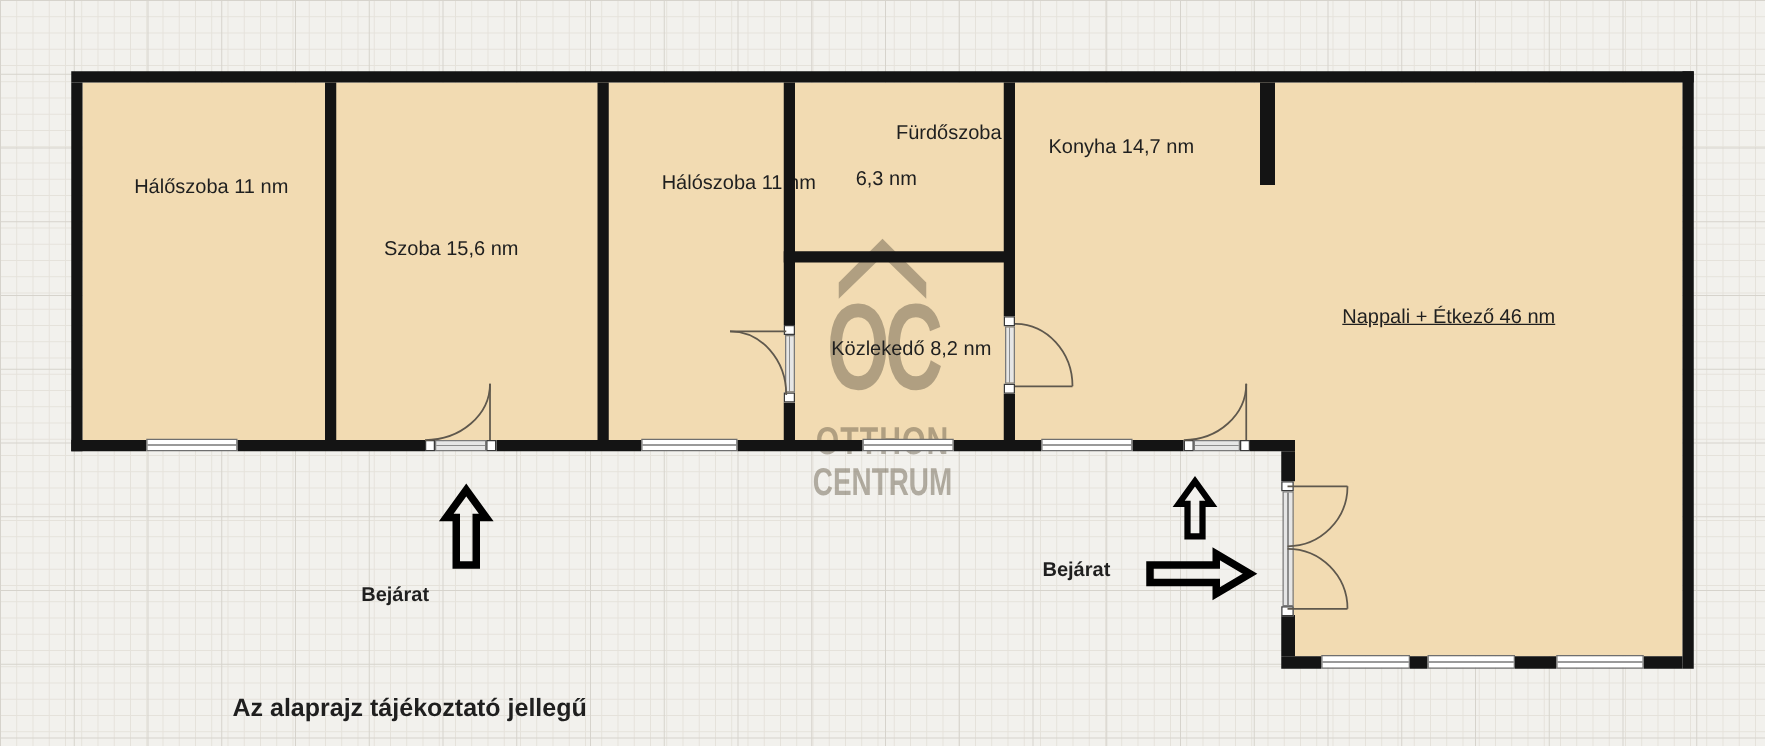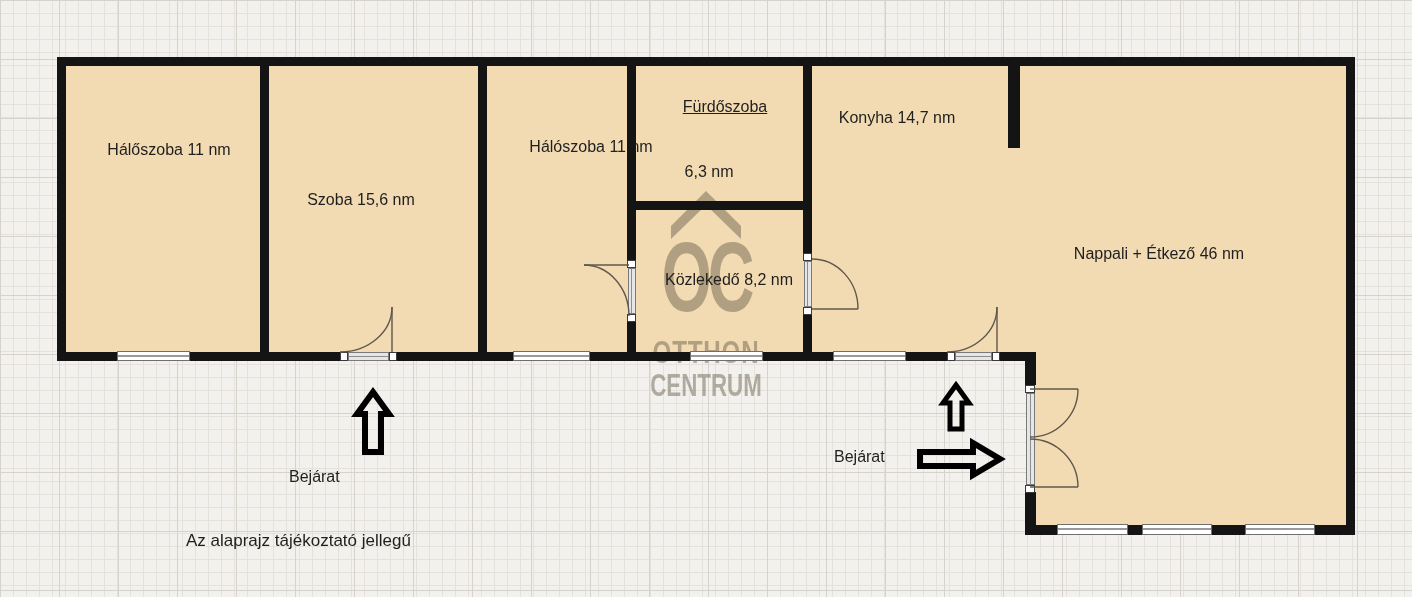--- a/index.html
+++ b/index.html
@@ -17,21 +17,21 @@
   .fill{position:absolute;background:var(--room-fill,#f2dbb2);z-index:1;}
   .wall{position:absolute;background:var(--wall,#141414);z-index:4;}
   .win{position:absolute;z-index:5;border:1px solid #6f6f6f;box-sizing:border-box;
        background:linear-gradient(to bottom,#fff 38%,#9a9a9a 38%,#9a9a9a 58%,#fff 58%);}
   .sill{position:absolute;z-index:5;border:1px solid #7a7a7a;box-sizing:border-box;
        background:linear-gradient(to bottom,#e6e6e6 40%,#8d8d8d 40%,#8d8d8d 56%,#e6e6e6 56%);}
   .sill.v{background:linear-gradient(to right,#e6e6e6 40%,#8d8d8d 40%,#8d8d8d 56%,#e6e6e6 56%);}
   .jamb{position:absolute;z-index:6;background:#fff;border:1px solid #3a3a3a;box-sizing:border-box;}
   .lbl{position:absolute;z-index:3;color:#1f1f1f;font-size:16px;white-space:nowrap;
        transform:translate(-50%,-50%);}
-  .note{position:absolute;z-index:7;color:#1f1f1f;font-size:16px;white-space:nowrap;}
+  .note{position:absolute;z-index:7;color:#1f1f1f;font-size:16px;white-space:nowrap;font-weight:bold;}
   .wm{position:absolute;z-index:2;color:var(--watermark-color,rgba(104,95,76,0.48));
       font-weight:bold;white-space:nowrap;}
   .wm-oc{font-size:98px;letter-spacing:-6px;transform:translateX(-50%) scaleX(0.66);transform-origin:center top;}
   .wm-t1{font-size:31px;letter-spacing:1px;transform:translateX(-50%) scaleX(0.78);transform-origin:center top;}
   .wm-t2{font-size:31px;letter-spacing:0px;transform:translateX(-50%) scaleX(0.72);transform-origin:center top;}
   svg.overlay{position:absolute;left:0;top:0;z-index:6;pointer-events:none;}
   svg.wmroof{position:absolute;left:0;top:0;z-index:2;pointer-events:none;}
 </style>
 </head>
 <body>
@@ -44,25 +44,25 @@
   <svg class="wmroof" width="1412" height="597">
     <polygon points="706,191 741,226 741,239 706,205 671,239 671,226" fill="rgba(104,95,76,0.48)"></polygon>
   </svg>
   <div class="wm wm-oc" style="left:706px;top:221px;">OC</div>
   <div class="wm wm-t1" style="left:706px;top:335px;">OTTHON</div>
   <div class="wm wm-t2" style="left:706px;top:368px;">CENTRUM</div>
 
   <div class="lbl" style="left:169px;top:150px;">Hálőszoba 11 nm</div>
   <div class="lbl" style="left:361px;top:200px;">Szoba 15,6 nm</div>
   <div class="lbl" style="left:591px;top:147px;">Hálószoba 11 nm</div>
-  <div class="lbl" style="left:725px;top:107px;text-decoration:underline;">Fürdőszoba</div>
-  <div class="lbl" style="left:709px;top:172px;text-align:center;">6,3 nm</div>
+  <div class="lbl" style="left:759px;top:107px;">Fürdőszoba</div>
+  <div class="lbl" style="left:709px;top:144px;text-align:center;">6,3 nm</div>
   <div class="lbl" style="left:897px;top:118px;">Konyha 14,7 nm</div>
   <div class="lbl" style="left:729px;top:280px;">Közlekedő 8,2 nm</div>
-  <div class="lbl" style="left:1159px;top:254px;">Nappali + Étkező 46 nm</div>
+  <div class="lbl" style="left:1159px;top:254px;text-decoration:underline;">Nappali + Étkező 46 nm</div>
 
   <div class="wall" style="left:57px;top:57px;width:1298px;height:9px;"></div>
   <div class="wall" style="left:57px;top:66px;width:9px;height:295px;"></div>
   <div class="wall" style="left:1346px;top:57px;width:9px;height:478px;"></div>
 
   <div class="wall" style="left:57px;top:352px;width:60px;height:9px;"></div>
   <div class="wall" style="left:190px;top:352px;width:150px;height:9px;"></div>
   <div class="wall" style="left:397px;top:352px;width:116px;height:9px;"></div>
   <div class="wall" style="left:590px;top:352px;width:100px;height:9px;"></div>
   <div class="wall" style="left:763px;top:352px;width:70px;height:9px;"></div>
@@ -131,15 +131,15 @@
     </g>
     <g stroke="#000" fill="none" stroke-linejoin="miter">
       <path d="M373,392 L389,414 L381,414 L381,452 L365,452 L365,414 L357,414 Z" stroke-width="6"></path>
       <path d="M956,385 L969,403 L962,403 L962,429 L950,429 L950,403 L943,403 Z" stroke-width="5"></path>
       <path d="M973,443 L973,452 L920,452 L920,466 L973,466 L973,475 L1000,459 Z" stroke-width="6"></path>
     </g>
   </svg>
 
   <div class="note" style="left:289px;top:468px;">Bejárat</div>
   <div class="note" style="left:834px;top:448px;">Bejárat</div>
-  <div class="note" style="left:186px;top:531px;font-size:17px;">Az alaprajz tájékoztató jellegű</div>
+  <div class="note" style="left:186px;top:556px;font-size:20px;">Az alaprajz tájékoztató jellegű</div>
 
 </div>
 
 </body></html>

